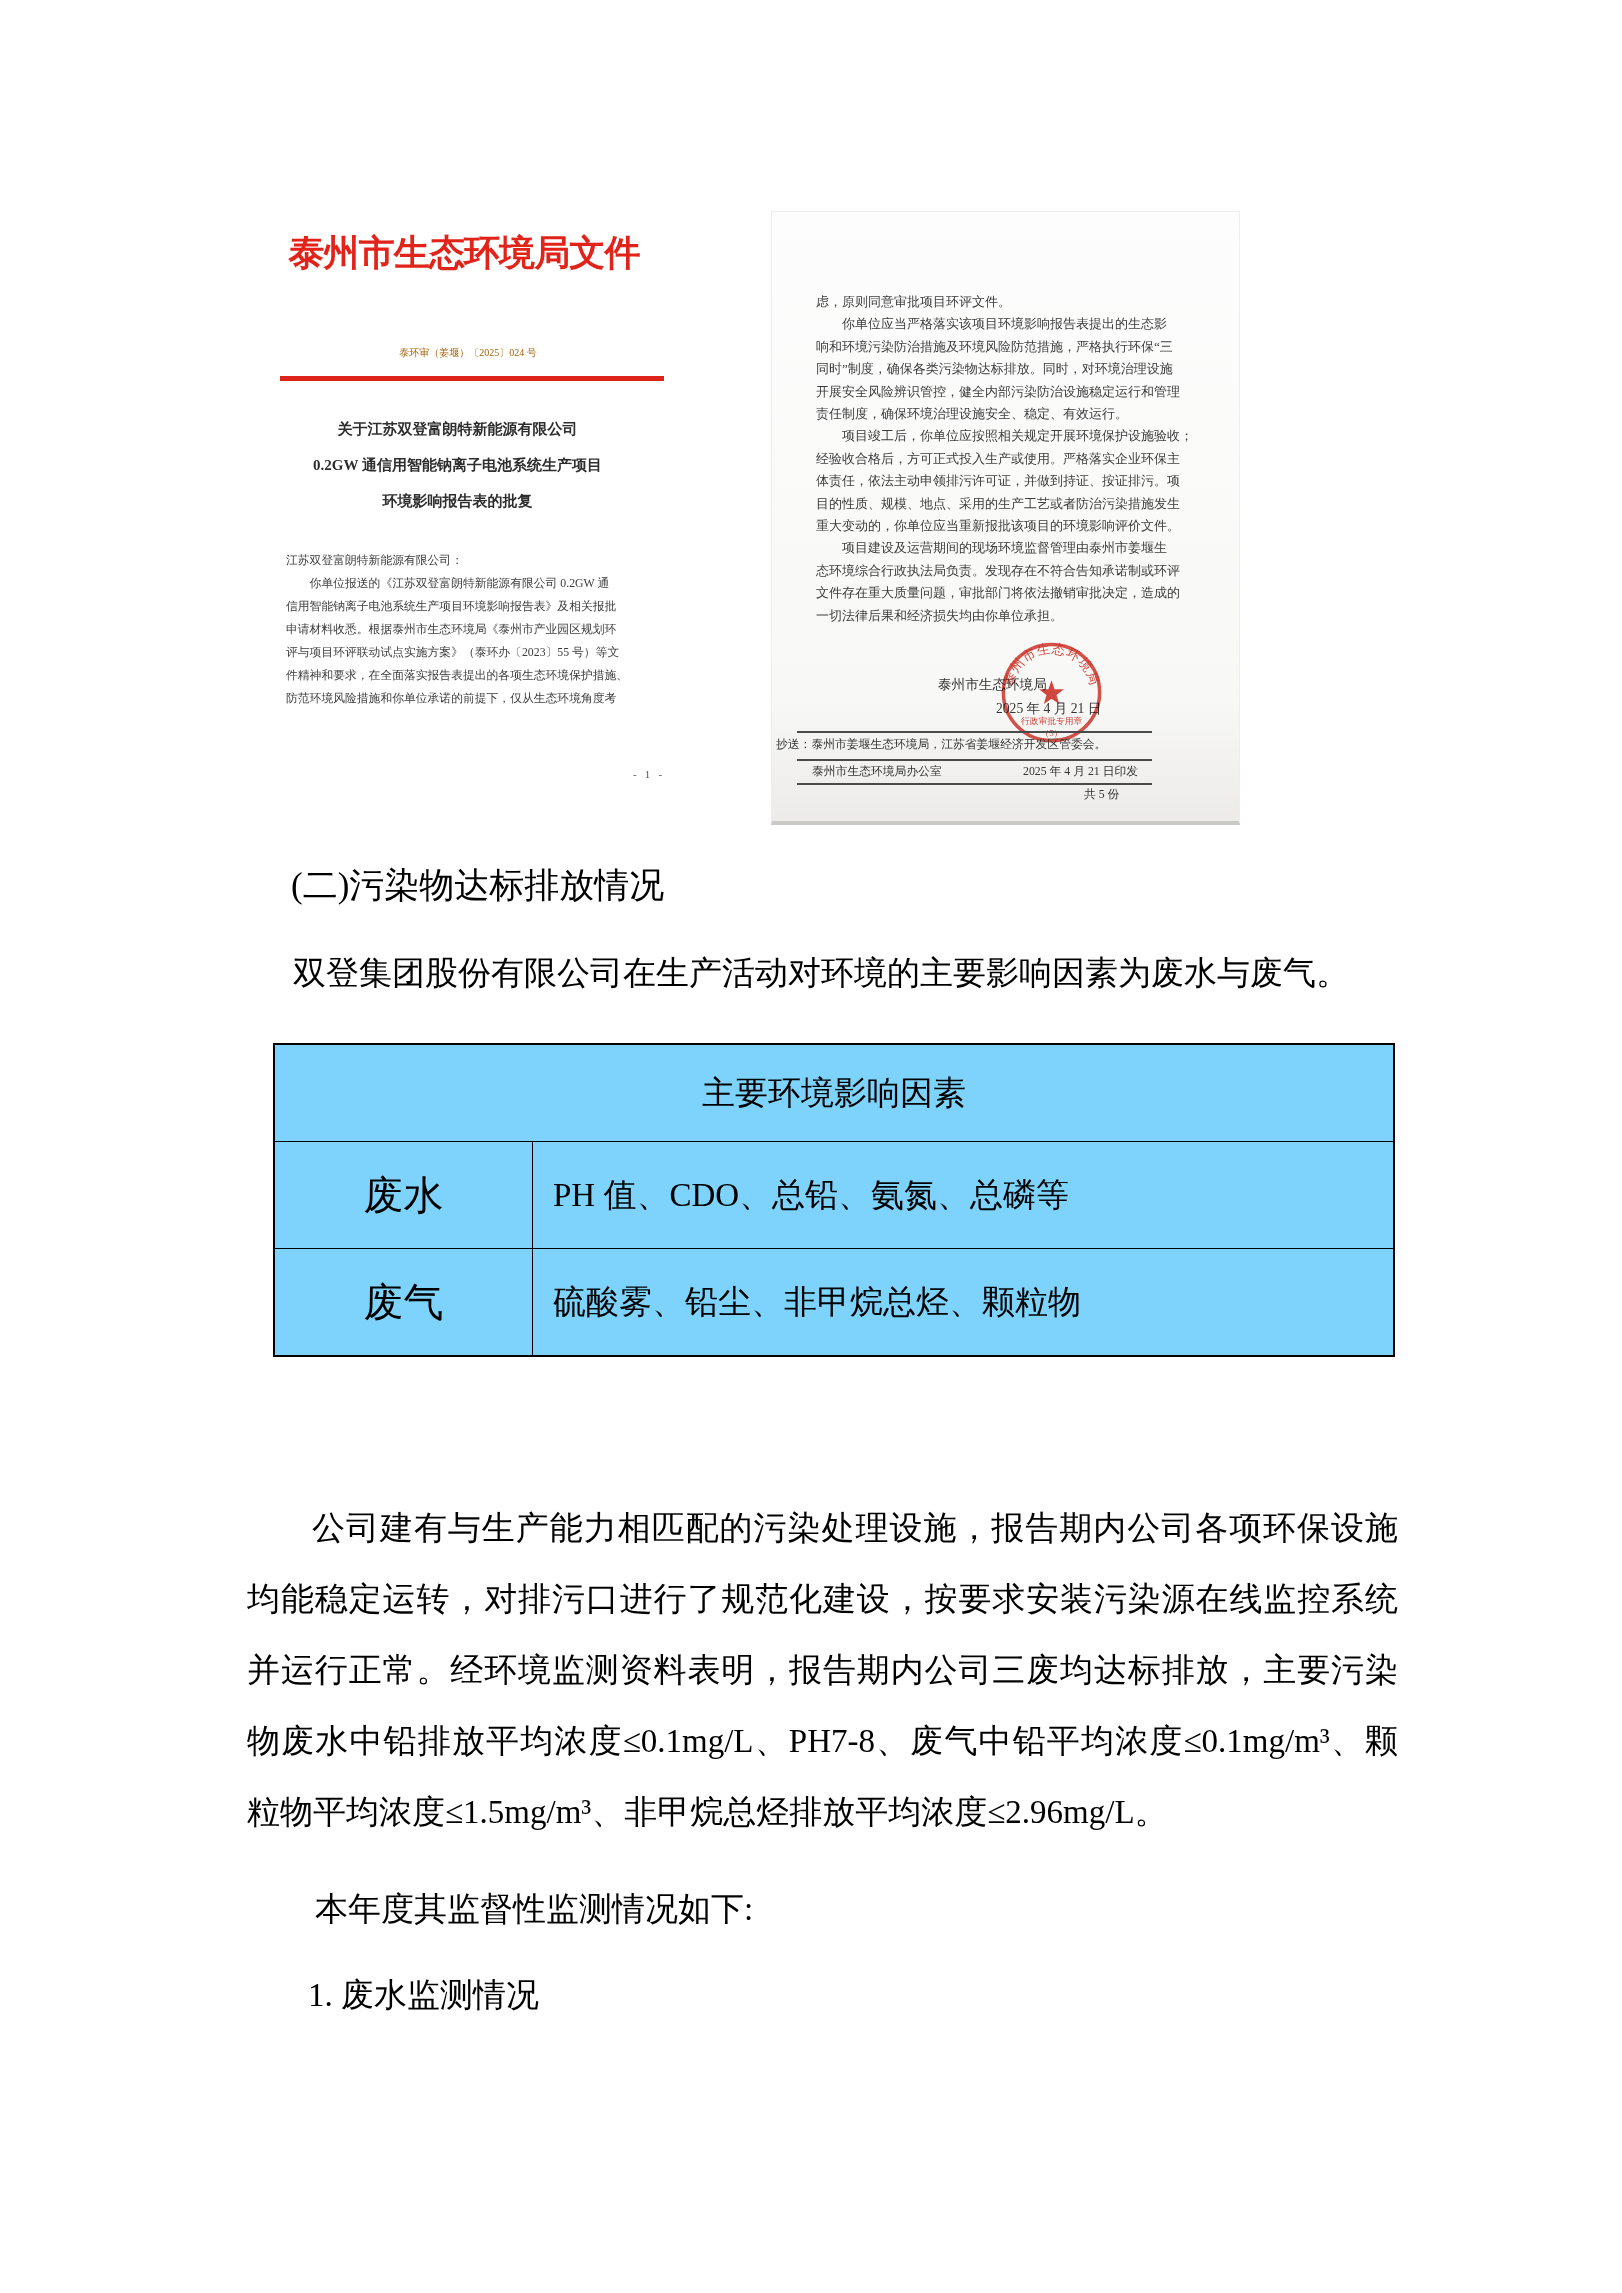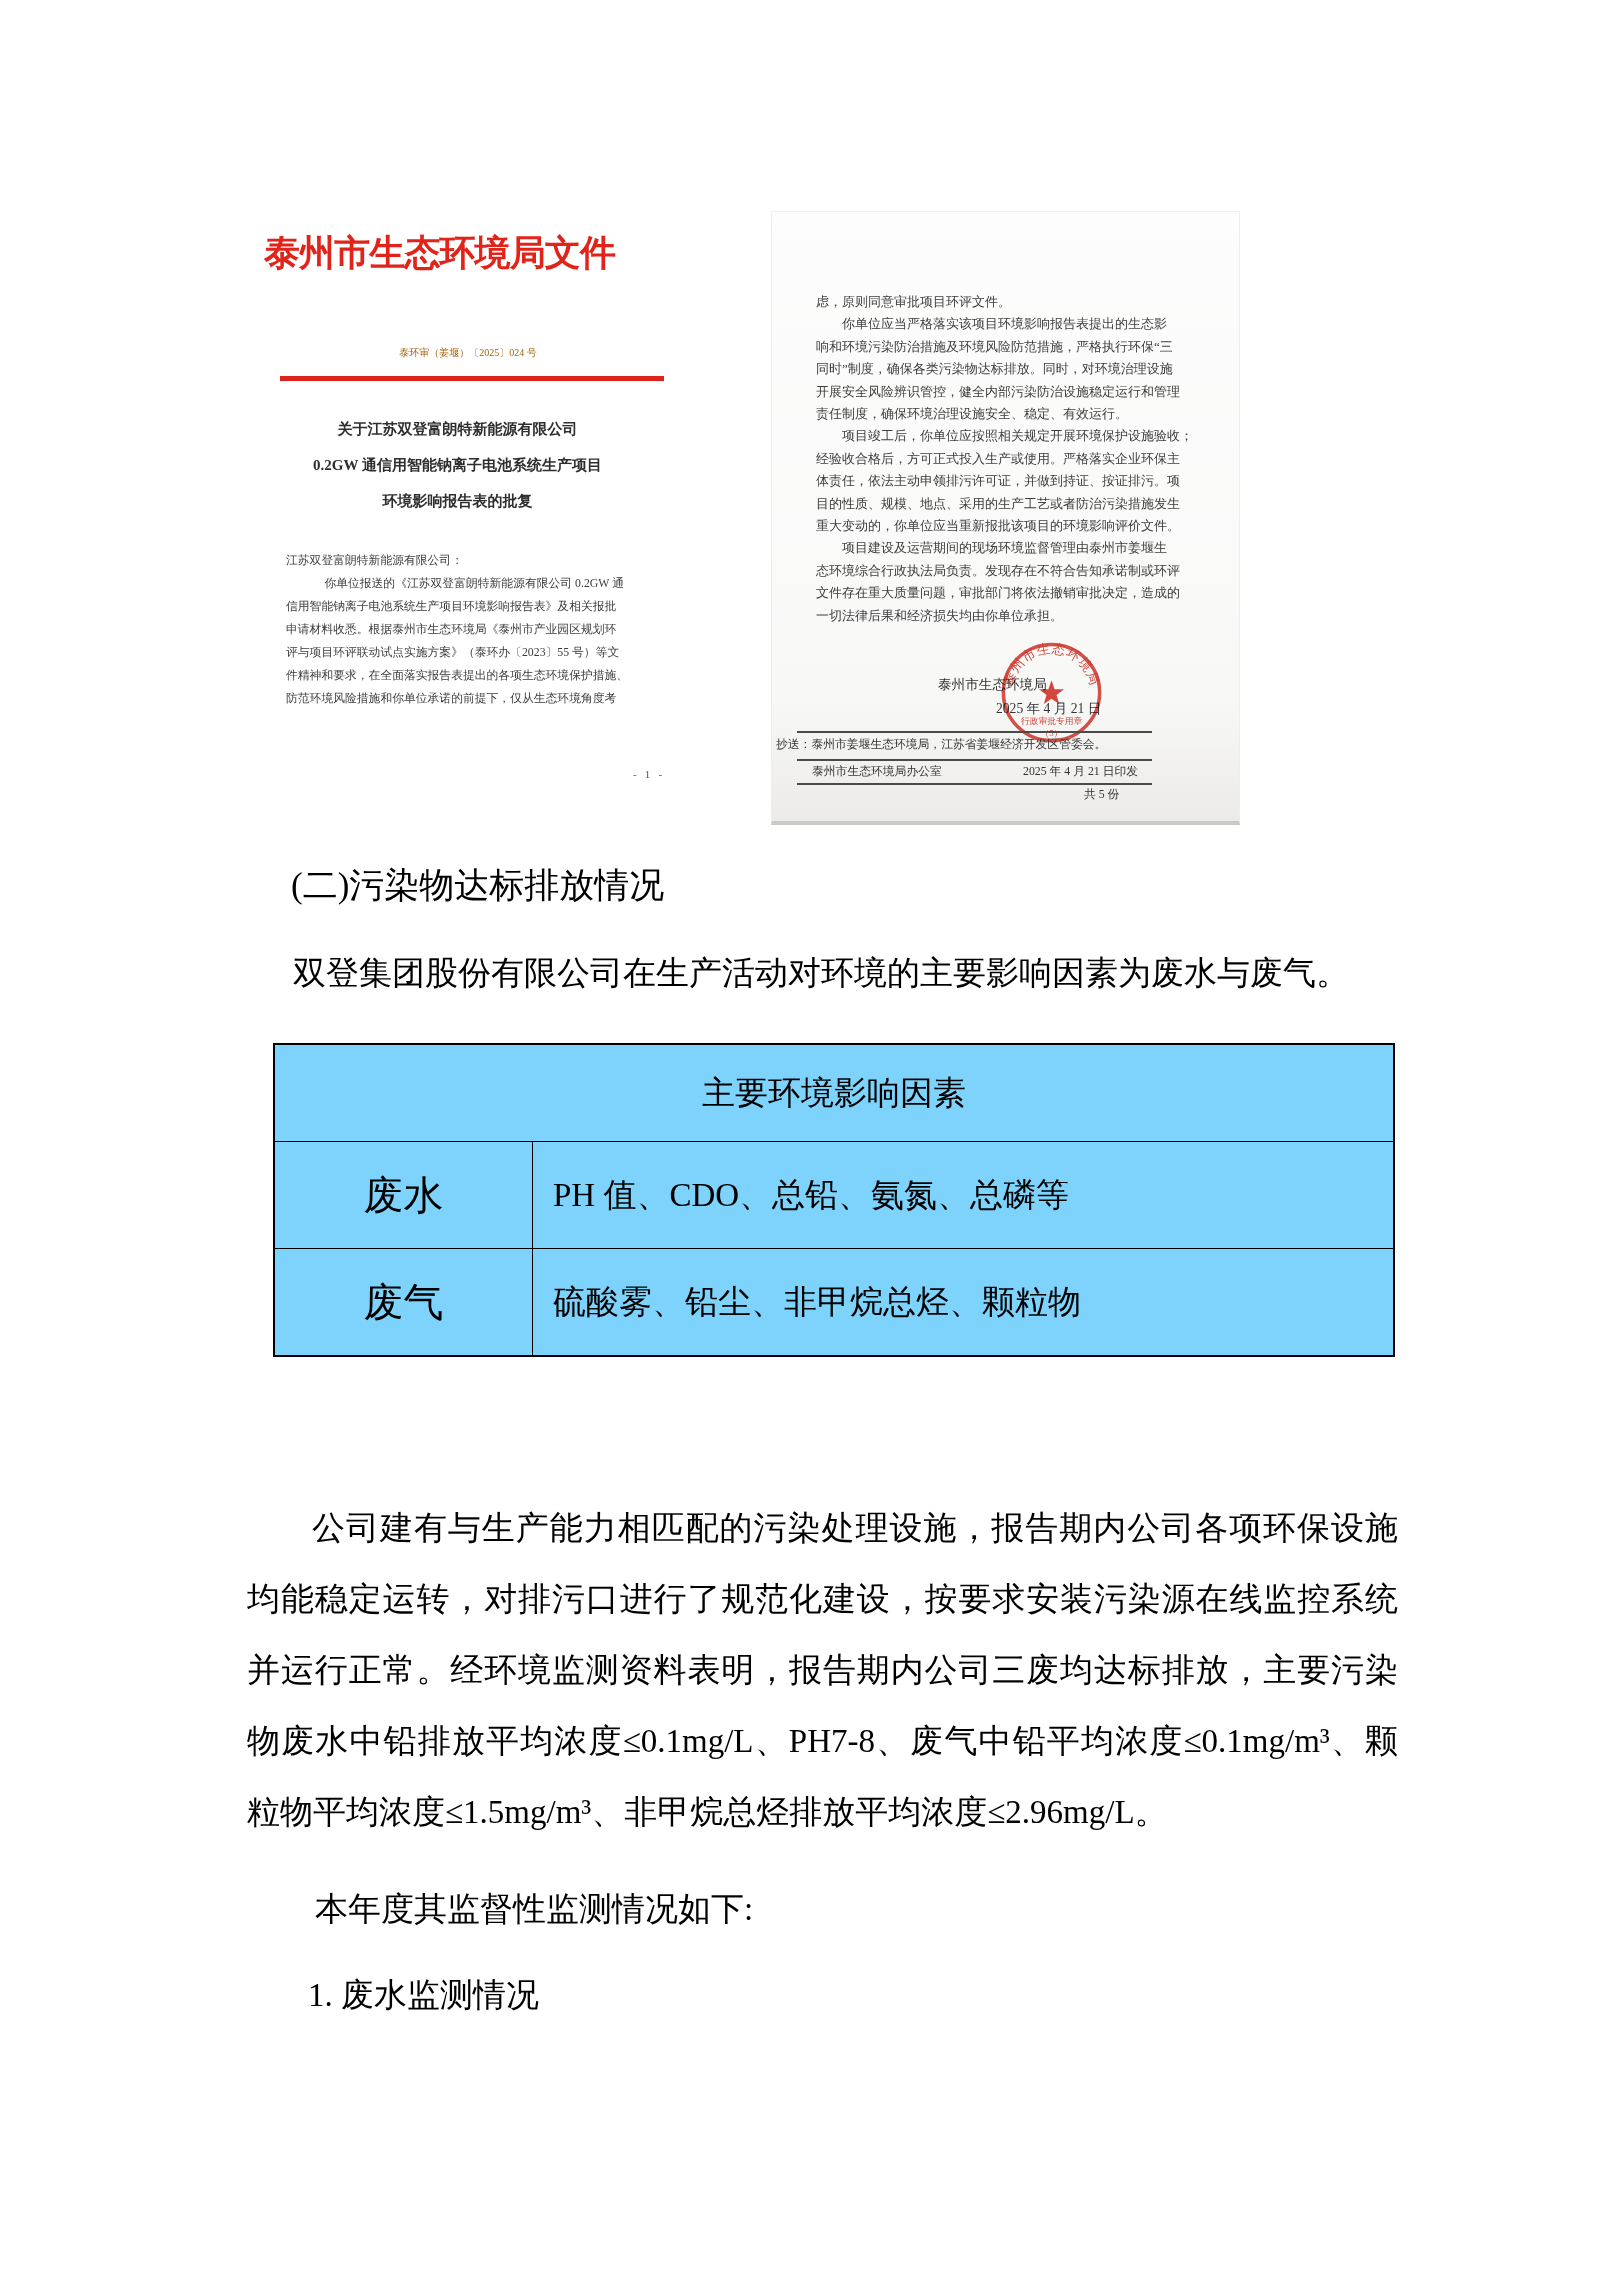--- a/index.html
+++ b/index.html
@@ -1,29 +1,29 @@
 <!DOCTYPE html>
 <html style="font-size:14.5px"><head>
 <meta charset="utf-8">
 <style>
   html,body{margin:0;padding:0;background:#ffffff;}
   body{width:1623px;height:2294px;position:relative;font-family:"Liberation Serif","DejaVu Serif",serif;color:#000;}
   .abs{position:absolute;}
 
   
   .scan{position:absolute;left:0;top:0;width:1623px;height:850px;filter:blur(0.3px);}
-  .masthead{left:264px;top:229px;width:400px;font-size:36px;font-weight:bold;
+  .masthead{left:264px;top:229px;width:400px;text-align:center;font-size:36px;font-weight:bold;
             color:#e2231a;letter-spacing:-0.9px;white-space:nowrap;}
   .docno{left:300px;top:346px;width:336px;text-align:center;font-size:10px;color:#a16207;white-space:nowrap;}
   .redrule{left:280px;top:376px;width:384px;height:4.5px;background:#dd2418;}
   .ltitle{left:262px;top:411px;width:391px;text-align:center;font-size:15px;font-weight:bold;
           color:#2e2e2e;line-height:36px;}
   .lbody{left:286px;top:549px;width:338px;font-size:11.8px;line-height:23px;color:#3c3c3c;}
   .lbody div,.rbody div{white-space:nowrap;}
-  .lbody .ind{padding-left:23.6px;text-align:right;}
+  .lbody .ind{padding-left:23.6px;}
   .pagenum{left:633px;top:768px;font-size:11px;color:#555;letter-spacing:2.7px;}
 
   .rpage{left:771px;top:211px;width:467px;height:609px;
          background:linear-gradient(180deg,#fdfdfd 0%,#f8f8f7 80%,#ecebe9 100%);
          border:0.9px solid #eeeeec;border-bottom:4.5px solid #c9c9c6;}
   .rbody{left:791px;top:291px;width:336px;font-size:13px;line-height:22.4px;color:#3c3c3c;margin-left:25px;}
   .rbody .ind{padding-left:26px;}
   .issuer{left:938px;top:676px;font-size:13.6px;color:#333;white-space:nowrap;}
   .sealdate{left:996px;top:700px;font-size:13.6px;color:#333;white-space:nowrap;}
   .seal{left:999px;top:640px;width:105px;height:105px;mix-blend-mode:multiply;opacity:.92;}

